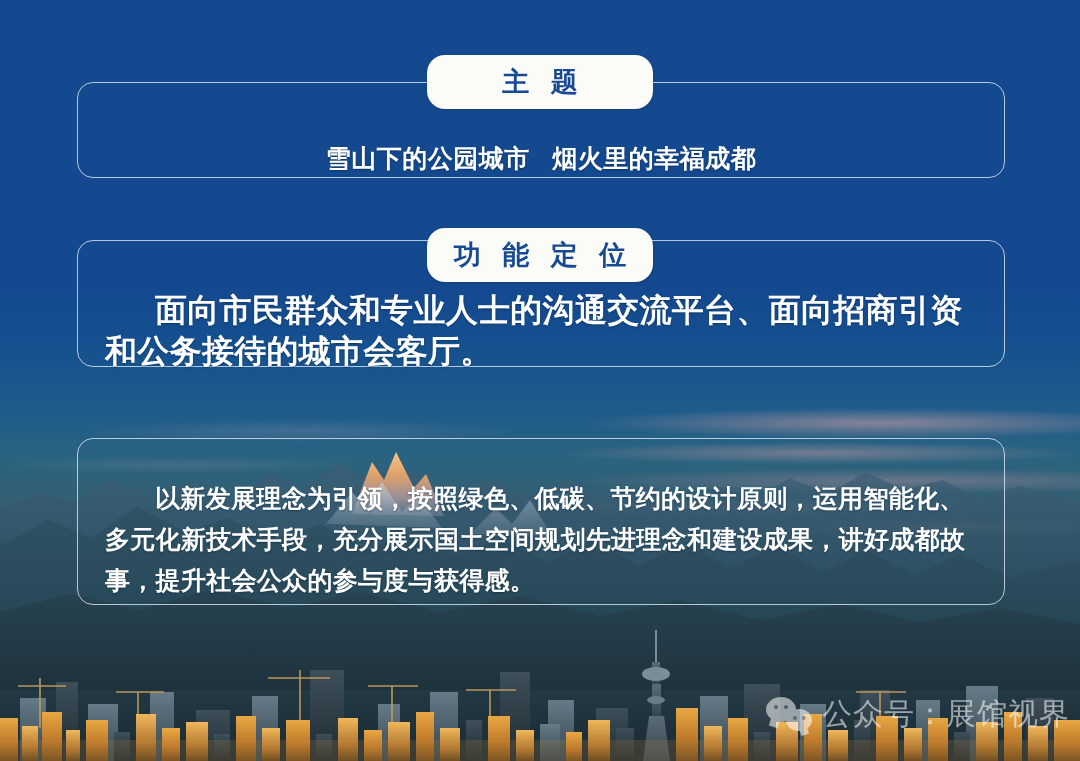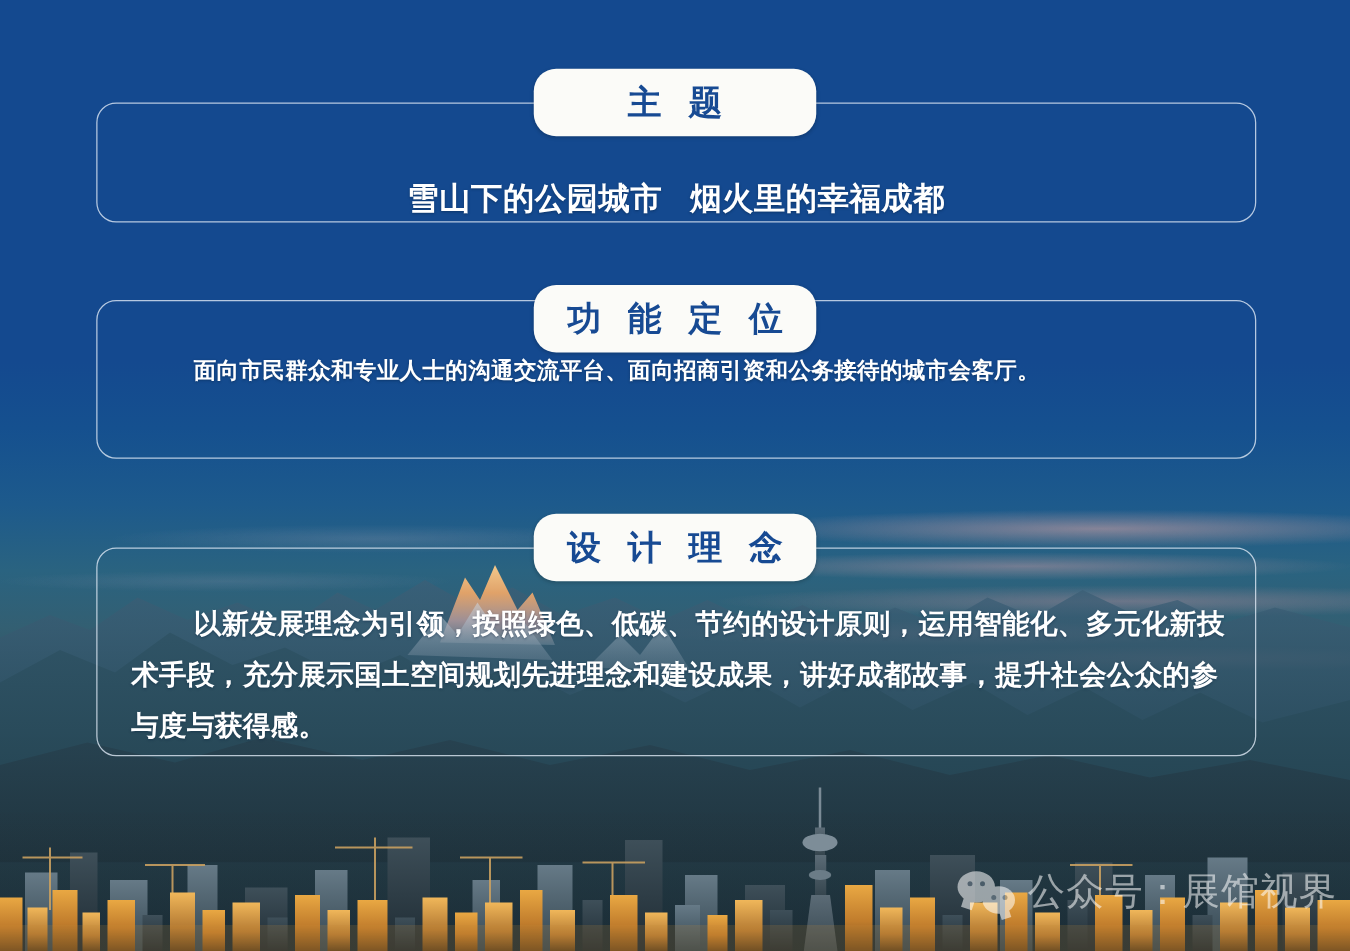--- a/index.html
+++ b/index.html
@@ -104,33 +104,34 @@
     text-align: center;
     font-size: 25px;
     letter-spacing: .5px;
     margin-top: 20px;
   }
 
   
   #card-function { left: 77px; top: 240px; width: 928px; height: 127px; }
   #pill-function { left: 427px; top: 228px; width: 226px; height: 54px; }
   #text-function {
-    left: 105px; top: 276px; width: 875px;
-    font-size: 18px;
+    left: 105px; top: 292px; width: 875px;
+    font-size: 32px;
     line-height: 41px;
     text-indent: 50px;
     letter-spacing: .3px;
+    font-family: Liberation Mono, monospace;
   }
 
   
   #card-design { left: 77px; top: 438px; width: 928px; height: 167px; }
   #pill-design { left: 427px; top: 411px; width: 226px; height: 54px; }
   #text-design {
     left: 105px; top: 478px; width: 880px;
-    font-size: 22px;
+    font-size: 25px;
     line-height: 41px;
     text-indent: 50px;
     letter-spacing: .3px;
   }
 
   
   #watermark {
     position: absolute;
     left: 766px; top: 697px;
     display: flex;
@@ -363,23 +364,20 @@
   </div>
   <div class="body-text" id="text-theme">雪山下的公园城市   烟火里的幸福成都</div>
 
   <div class="card" id="card-function"></div>
   <div class="pill" id="pill-function">
     <span class="pill-text">功 能 定 位</span>
   </div>
   <div class="body-text" id="text-function">面向市民群众和专业人士的沟通交流平台、面向招商引资和公务接待的城市会客厅。</div>
 
   <div class="card" id="card-design"></div>
-  <div class="pill" id="pill-design">
-    <span class="pill-text">设 计 理 念</span>
-  </div>
   <div class="body-text" id="text-design">以新发展理念为引领，按照绿色、低碳、节约的设计原则，运用智能化、多元化新技术手段，充分展示国土空间规划先进理念和建设成果，讲好成都故事，提升社会公众的参与度与获得感。</div>
 
   <div id="watermark">
     <span class="wechat-icon">
       <span class="b1"></span>
       <span class="b2"></span>
       <span class="d d1"></span>
       <span class="d d2"></span>
       <span class="d d3"></span>
       <span class="d d4"></span>

